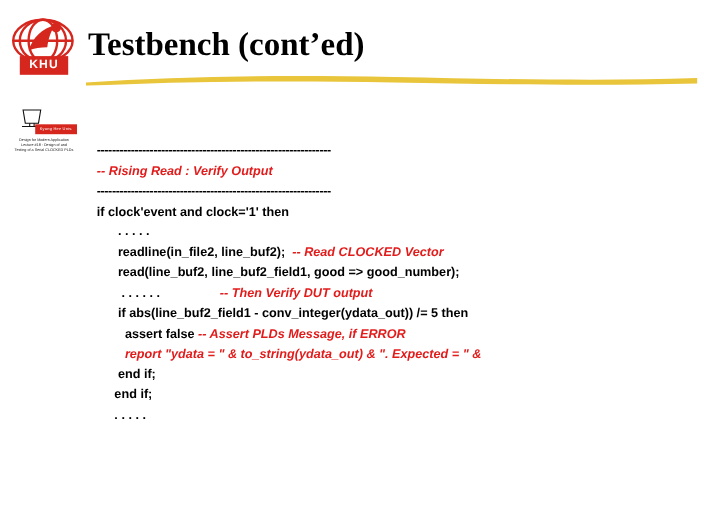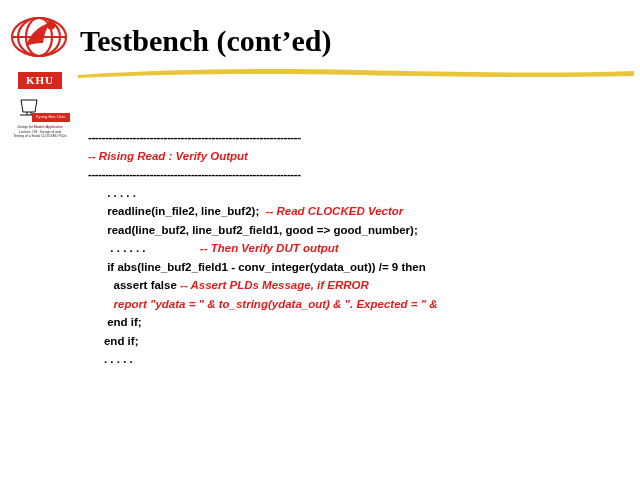--- a/index.html
+++ b/index.html
@@ -31,26 +31,26 @@
   .logo-emblem {
     position: absolute;
     left: 0;
     top: 0;
     width: 58px;
     height: 42px;
   }
   .logo-text {
     position: absolute;
     left: 8px;
-    top: 56px;
+    top: 35px;
     width: 44px;
     height: 17px;
     background: #d6271f;
     color: #ffffff;
-    font-family: Liberation Serif, serif;
+    font-family: Liberation Sans, sans-serif;
     font-weight: bold;
     font-size: 11px;
     letter-spacing: 1px;
     text-align: center;
     line-height: 17px;
   }
 
   .title {
     position: absolute;
     left: 80px;
@@ -175,25 +175,26 @@
       <div>Design for Modern Application</div>
       <div>Lecture #18 : Design of and</div>
       <div>Testing of a Serial CLOCKED PLDs</div>
     </div>
   </div>
 
   <div class="code" id="code-body">
       <div class="line rule"><span>--------------------------------------------------------------</span></div>
       <div class="line"><span class="cmt">-- Rising Read : Verify Output</span></div>
       <div class="line rule"><span>--------------------------------------------------------------</span></div>
+      <div class="line"><span>if clock'event and clock='1' then</span></div>
       <div class="line"><span>      . . . . .</span></div>
       <div class="line"><span>      readline(in_file2, line_buf2);  </span><span class="cmt">-- Read CLOCKED Vector</span></div>
       <div class="line"><span>      read(line_buf2, line_buf2_field1, good =&gt; good_number);</span></div>
       <div class="line"><span>       . . . . . .                 </span><span class="cmt">-- Then Verify DUT output</span></div>
-      <div class="line"><span>      if abs(line_buf2_field1 - conv_integer(ydata_out)) /= 9 then</span></div>
+      <div class="line"><span>      if abs(line_buf2_field1 - conv_integer(ydata_out)) /= 5 then</span></div>
       <div class="line"><span>        assert false </span><span class="cmt">-- Assert PLDs Message, if ERROR</span></div>
       <div class="line"><span class="cmt">        report "ydata = " &amp; to_string(ydata_out) &amp; ". Expected = " &amp;</span></div>
       <div class="line"><span>      end if;</span></div>
       <div class="line"><span>     end if;</span></div>
       <div class="line"><span>     . . . . .</span></div>
     </div>
 
 </div>
 
 </body></html>

